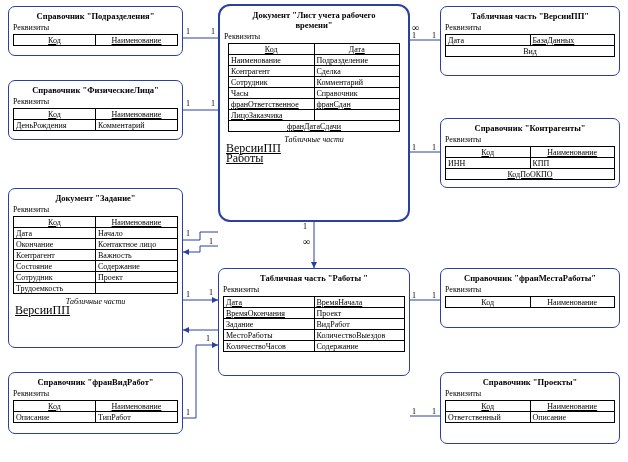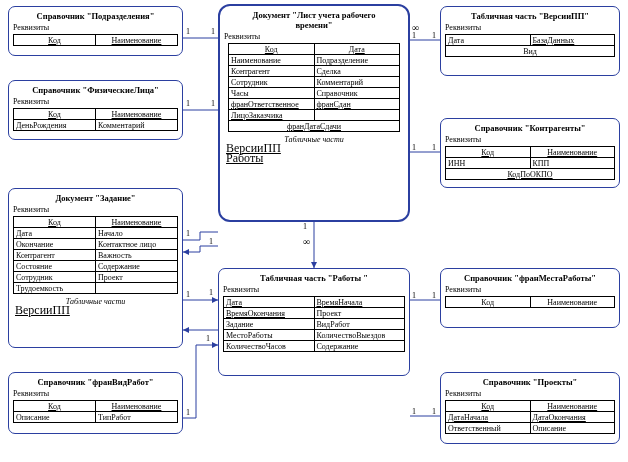--- a/index.html
+++ b/index.html
@@ -331,24 +331,20 @@
   <div class="node" style="left:440px;top:372px;width:180px;height:72px;">
     <div class="title">
       <span>Справочник</span> <span>"Проекты"</span>
     </div>
     <div class="section">Реквизиты</div>
     <table class="attrs">
       <tbody>
           <tr>
         <td class="u c">Код</td>
         <td class="u c">Наименование</td>
-      </tr>
-      <tr>
-        <td class="u">ДатаНачала</td>
-        <td class="u">ДатаОкончания</td>
       </tr>
       <tr>
         <td>Ответственный</td>
         <td>Описание</td>
       </tr>
     </tbody>
       </table>
   </div>
 
   <div class="lbl" style="left:186px;top:27px;">1</div>

